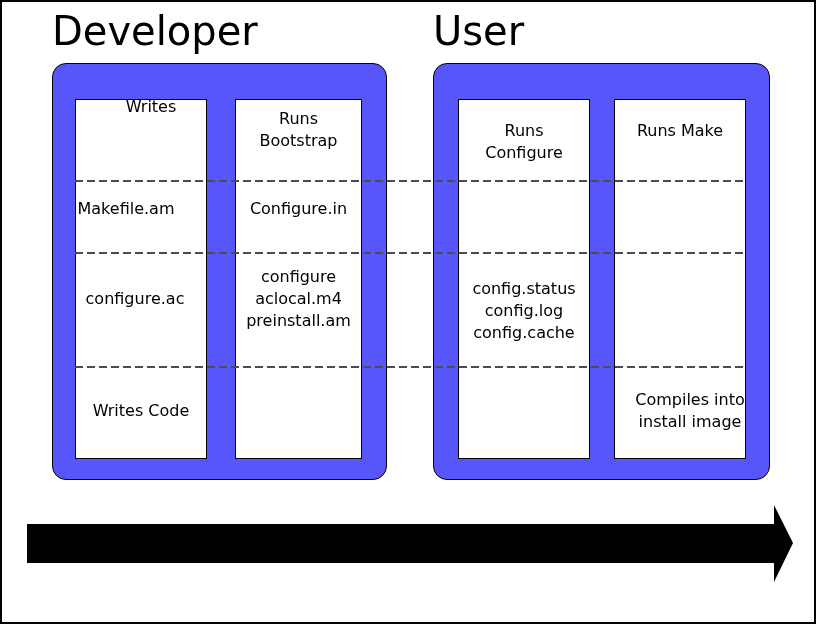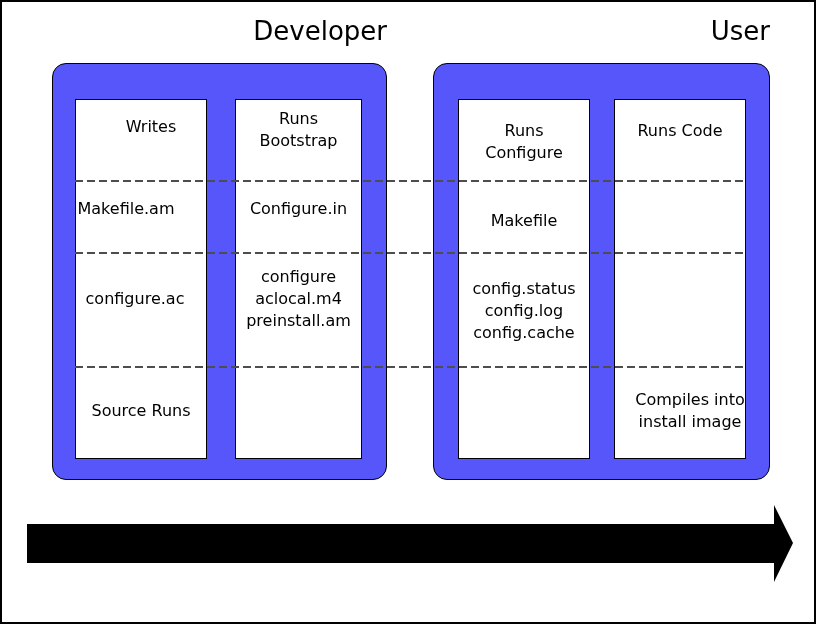--- a/index.html
+++ b/index.html
@@ -15,22 +15,22 @@
     width:816px;height:624px;
     box-sizing:border-box;
     background:#fff;
     border:2px solid var(--outline);
     font-family:"DejaVu Sans", sans-serif;
     color:#000;
     overflow:hidden;
   }
   .group-title{
     position:absolute;top:10px;
-    font-size:26px;line-height:38px;
-    text-align:right;
+    font-size:40px;line-height:38px;
+    text-align:left;
   }
   #dev-title{left:50px;width:335px;}
   #user-title{left:431px;width:337px;}
   .group-box{
     position:absolute;top:61px;height:417px;
     background:var(--group_fill);
     border:1px solid var(--outline);
     border-radius:14px;
     box-sizing:border-box;
   }
@@ -74,40 +74,39 @@
   <div class="group-title" id="user-title">User</div>
 
   <div class="group-box" id="dev-box"></div>
   <div class="group-box" id="user-box"></div>
 
   <div class="column" id="dev-col1"></div>
   <div class="column" id="dev-col2"></div>
   <div class="column" id="user-col1"></div>
   <div class="column" id="user-col2"></div>
 
-  <div class="cell" style="left:73px;width:152px;top:114px">Writes</div>
+  <div class="cell" style="left:73px;width:152px;top:94px">Writes</div>
   <div class="cell" style="left:60px;width:128px;top:196px">Makefile.am</div>
   <div class="cell" style="left:73px;width:120px;top:286px">configure.ac</div>
-  <div class="cell" style="left:73px;width:132px;top:398px">Source Runs</div>
+  <div class="cell" style="left:73px;width:132px;top:398px">Writes Code</div>
 
   <div class="cell" style="left:233px;width:127px;top:106px">Runs
 Bootstrap</div>
   <div class="cell" style="left:233px;width:127px;top:196px">Configure.in</div>
   <div class="cell" style="left:233px;width:127px;top:264px">configure
 aclocal.m4
 preinstall.am</div>
 
   <div class="cell" style="left:456px;width:132px;top:118px">Runs
 Configure</div>
-  <div class="cell" style="left:456px;width:132px;top:208px">Makefile</div>
   <div class="cell" style="left:456px;width:132px;top:276px">config.status
 config.log
 config.cache</div>
 
-  <div class="cell" style="left:612px;width:132px;top:118px">Runs Code</div>
+  <div class="cell" style="left:612px;width:132px;top:118px">Runs Make</div>
   <div class="cell" style="left:612px;width:152px;top:387px">Compiles into
 install image</div>
 
   <div class="dash" id="dash1"></div>
   <div class="dash" id="dash2"></div>
   <div class="dash" id="dash3"></div>
 
   <svg id="flow-arrow" viewBox="0 0 766 77" aria-hidden="true">
     <polygon points="0,19 747,19 747,0 766,38 747,77 747,58 0,58" fill="var(--arrow)" stroke="none"></polygon>
   </svg>

